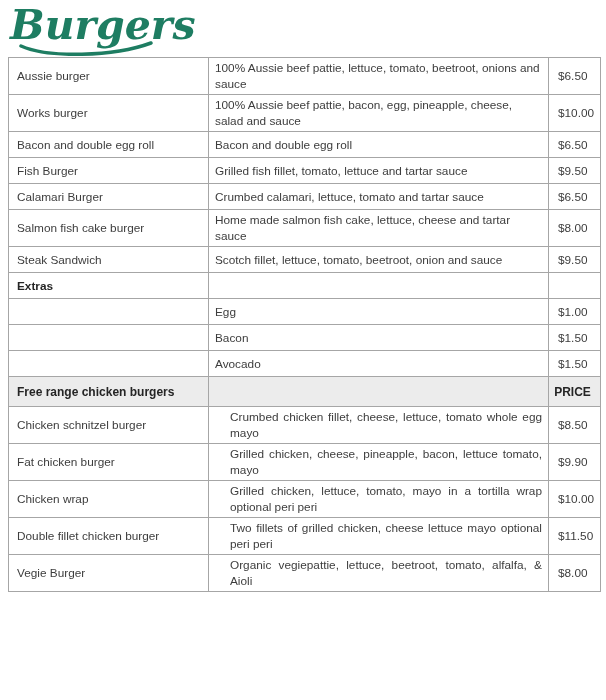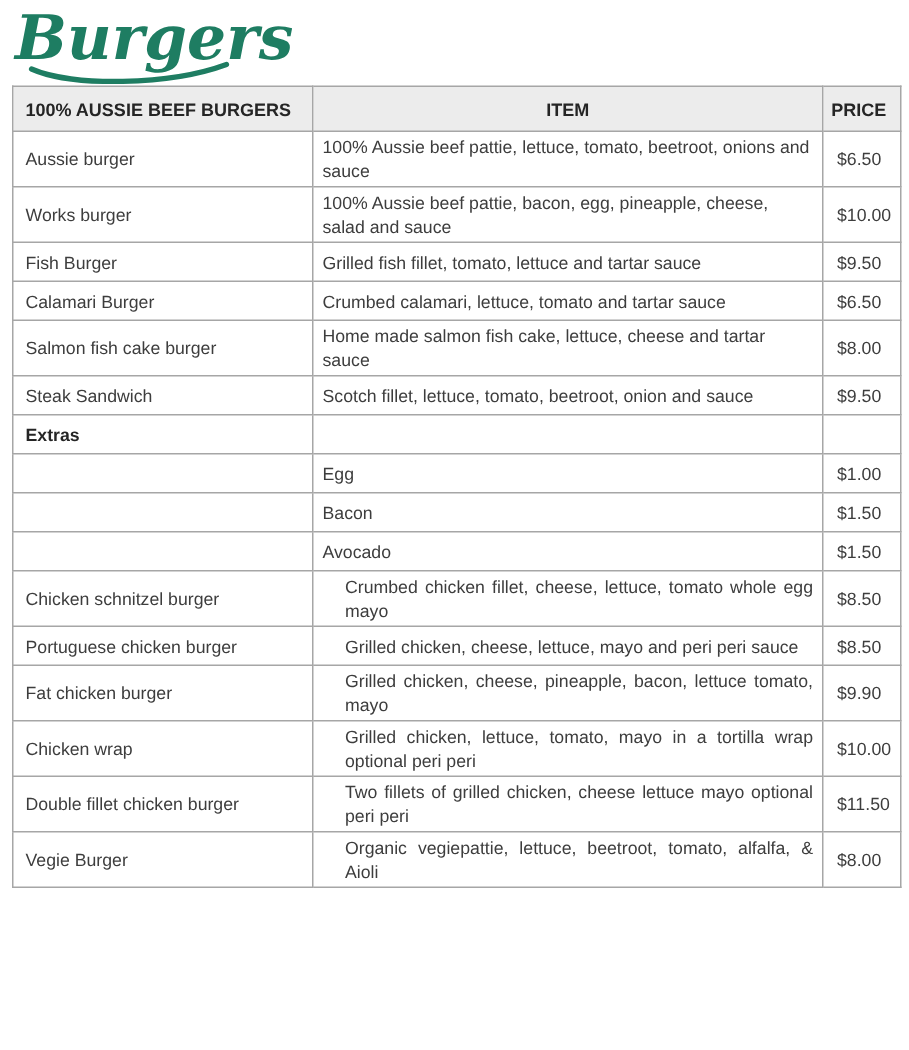--- a/index.html
+++ b/index.html
@@ -76,34 +76,34 @@
     </svg>
   </div>
 
   <table class="menu-table">
     <colgroup>
       <col class="c1">
         <col class="c2">
         <col class="c3">
     </colgroup>
     <tbody id="menu-body">
-        <tr class="section-header">
-          <td class="name-cell">100% AUSSIE BEEF BURGERS</td>
-          <td class="desc-cell">ITEM</td>
-          <td class="price-cell">PRICE</td>
-        </tr>
         <tr class="">
           <td class="name-cell">Aussie burger</td>
           <td class="desc-cell">100% Aussie beef pattie, lettuce, tomato, beetroot, onions and sauce</td>
           <td class="price-cell">$6.50</td>
         </tr>
         <tr class="">
           <td class="name-cell">Works burger</td>
           <td class="desc-cell">100% Aussie beef pattie, bacon, egg, pineapple, cheese, salad and sauce</td>
           <td class="price-cell">$10.00</td>
+        </tr>
+        <tr class="">
+          <td class="name-cell">Bacon and double egg roll</td>
+          <td class="desc-cell">Bacon and double egg roll</td>
+          <td class="price-cell">$6.50</td>
         </tr>
         <tr class="">
           <td class="name-cell">Fish Burger</td>
           <td class="desc-cell">Grilled fish fillet, tomato, lettuce and tartar sauce</td>
           <td class="price-cell">$9.50</td>
         </tr>
         <tr class="">
           <td class="name-cell">Calamari Burger</td>
           <td class="desc-cell">Crumbed calamari, lettuce, tomato and tartar sauce</td>
           <td class="price-cell">$6.50</td>
@@ -131,28 +131,28 @@
         <tr class="">
           <td class="name-cell"></td>
           <td class="desc-cell">Bacon</td>
           <td class="price-cell">$1.50</td>
         </tr>
         <tr class="">
           <td class="name-cell"></td>
           <td class="desc-cell">Avocado</td>
           <td class="price-cell">$1.50</td>
         </tr>
+        <tr class="section-header">
+          <td class="name-cell">Free range chicken burgers</td>
+          <td class="desc-cell"></td>
+          <td class="price-cell">PRICE</td>
+        </tr>
         <tr class="">
           <td class="name-cell">Chicken schnitzel burger</td>
           <td class="desc-cell justify">Crumbed chicken fillet, cheese, lettuce, tomato whole egg mayo</td>
-          <td class="price-cell">$8.50</td>
-        </tr>
-        <tr class="">
-          <td class="name-cell">Portuguese chicken burger</td>
-          <td class="desc-cell justify">Grilled chicken, cheese, lettuce, mayo and peri peri sauce</td>
           <td class="price-cell">$8.50</td>
         </tr>
         <tr class="">
           <td class="name-cell">Fat chicken burger</td>
           <td class="desc-cell justify">Grilled chicken, cheese, pineapple, bacon, lettuce tomato, mayo</td>
           <td class="price-cell">$9.90</td>
         </tr>
         <tr class="">
           <td class="name-cell">Chicken wrap</td>
           <td class="desc-cell justify">Grilled chicken, lettuce, tomato, mayo in a tortilla wrap optional peri peri</td>

